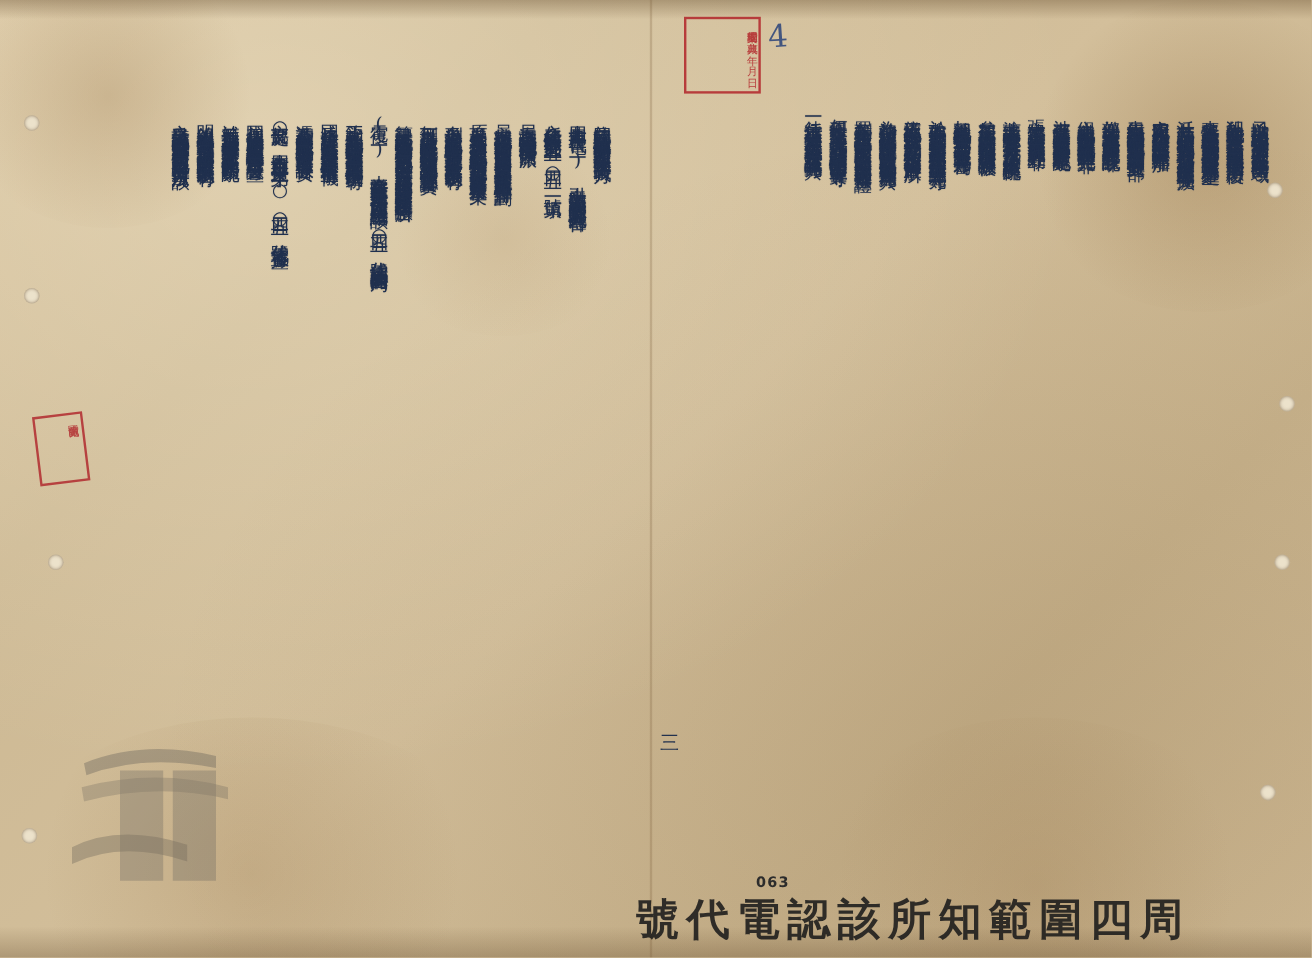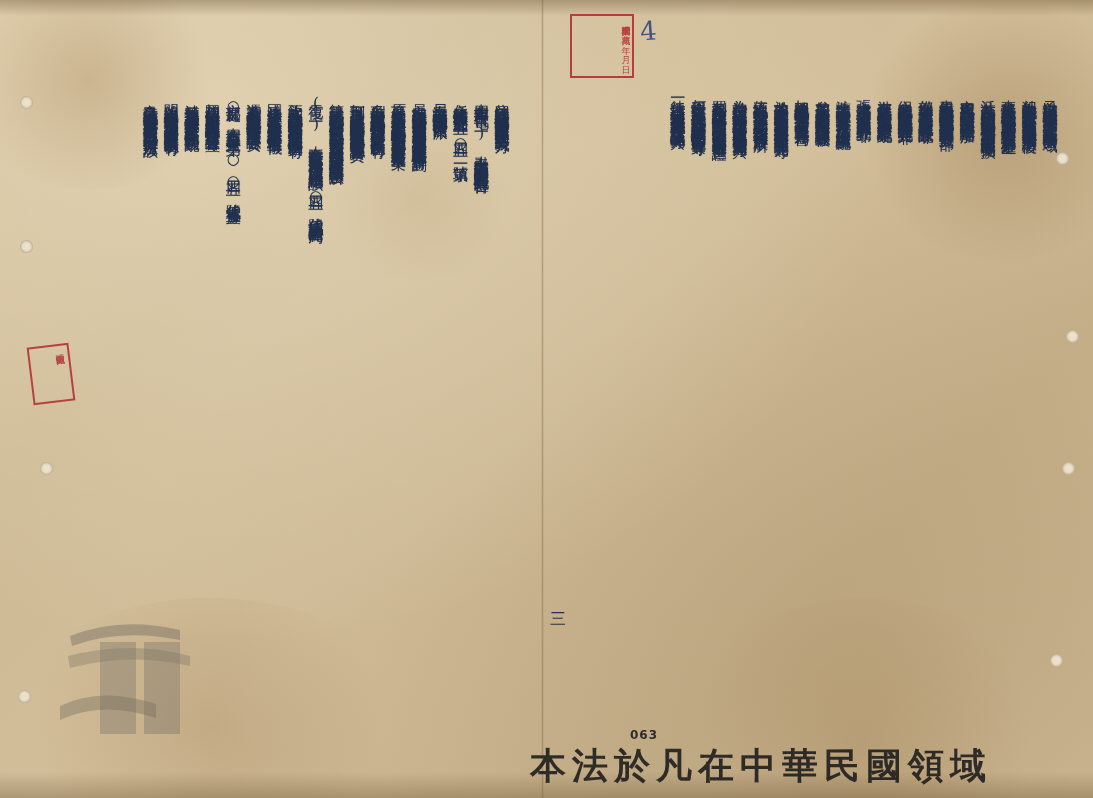--- a/index.html
+++ b/index.html
@@ -174,21 +174,21 @@
       <div class="vtext">交部處長○十四年五月三日外東三字第○○四二五○號代電並據查</div>
       <div class="vtext">加國仁川華僑解除聯盟及參加該組織等罪得空言逃辯司該告等又查</div>
       <div class="vtext">補等九日首否認捕王儀獻查等姜學恩之一覆覆稅亂大使館初叛亂</div>
       <div class="vtext">明凶組織過去受審查中被拘捕並及後列該被告所訴送本案破壞予以時仍有</div>
       <div class="vtext">之爭議見該地區王儀獻自白審結果一覆覆初叛亂之日日亞出於正當方法況該</div>
     </div>
   </div>
 
   <div id="page-num">三</div>
   <div id="archive-num">063</div>
-  <div id="watermark">本法於凡在中華民國領域</div>
+  <div id="watermark">號代電認該所知範圍四周</div>
 
   <div id="logo">
     <svg width="200" height="140" viewBox="0 0 200 140" xmlns="http://www.w3.org/2000/svg">
       <path d="M10 40 Q60 20 120 34 L120 44 Q60 32 12 50 Z" fill="#4a4a4a" opacity="0.55"></path>
       <path d="M40 46 L76 46 L76 138 L40 138 Z" fill="#555" opacity="0.5"></path>
       <path d="M84 46 L120 46 L120 138 L84 138 Z" fill="#555" opacity="0.5"></path>
       <path d="M8 60 Q70 44 130 60 L130 70 Q70 56 10 72 Z" fill="#4a4a4a" opacity="0.4"></path>
       <path d="M0 110 Q40 90 96 108 L96 122 Q42 104 0 124 Z" fill="#3f3f3f" opacity="0.45"></path>
     </svg>
   </div>

